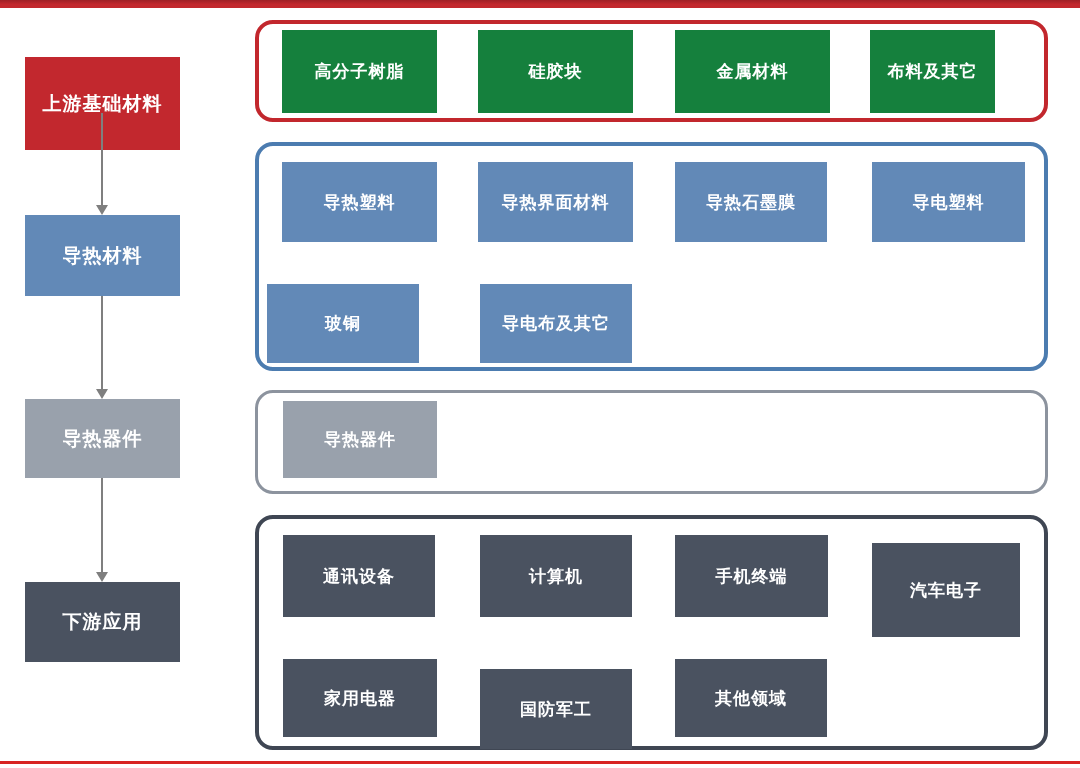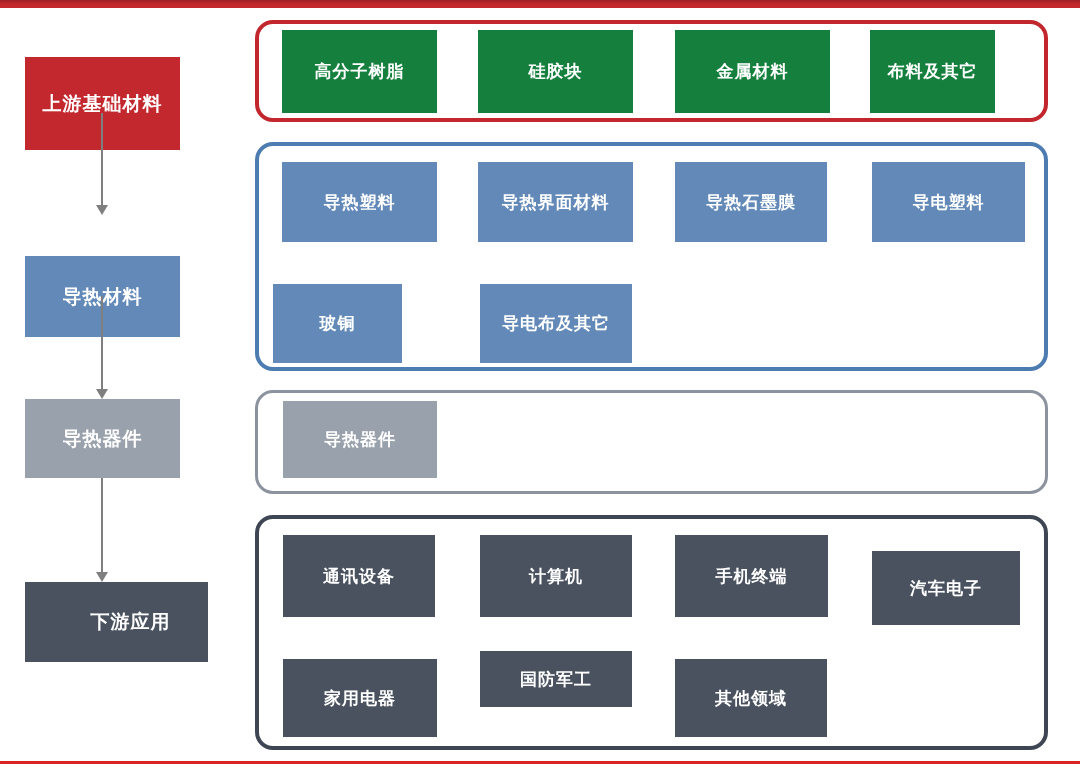--- a/index.html
+++ b/index.html
@@ -10,23 +10,23 @@
   .bar{position:absolute;left:0;width:1080px;}
   .bar.top{top:0;height:8px;background:linear-gradient(#9e2026,#c2282e 55%);}
   .bar.bottom{top:761px;height:3px;background:#d82422;}
 
   
   .stage{
     position:absolute;left:25px;width:155px;display:flex;align-items:center;justify-content:center;
     color:#fff;font-weight:bold;font-size:19px;letter-spacing:1px;text-align:center;
   }
   .stage.s1{top:30px;height:93px;background:#c2282e;margin-top:27px;}
-  .stage.s2{top:215px;height:81px;background:#6289b7;margin-top:41px;}
+  .stage.s2{top:215px;height:81px;background:#6289b7;}
   .stage.s3{top:399px;height:79px;background:#99a1ac;}
-  .stage.s4{top:582px;height:80px;background:#4a5260;padding-left:28px;}
+  .stage.s4{top:582px;height:80px;background:#4a5260;}
 
   .arrow{position:absolute;left:101px;width:2px;background:#7f7f7f;}
   .arrow::after{
     content:"";position:absolute;bottom:-10px;left:-5px;
     border-left:6px solid transparent;border-right:6px solid transparent;border-top:10px solid #7f7f7f;
   }
   .arrow.a1{top:113px;height:92px;}
   .arrow.a2{top:296px;height:93px;}
   .arrow.a3{top:478px;height:94px;}
 
@@ -67,31 +67,31 @@
     <div class="chip red" style="left:219px;top:6px;width:155px;height:83px">硅胶块</div>
     <div class="chip red" style="left:416px;top:6px;width:155px;height:83px">金属材料</div>
     <div class="chip red" style="left:611px;top:6px;width:125px;height:83px">布料及其它</div>
   </div>
 
   <div class="group materials">
     <div class="chip blue" style="left:23px;top:16px;width:155px;height:80px">导热塑料</div>
     <div class="chip blue" style="left:219px;top:16px;width:155px;height:80px">导热界面材料</div>
     <div class="chip blue" style="left:416px;top:16px;width:152px;height:80px">导热石墨膜</div>
     <div class="chip blue" style="left:613px;top:16px;width:153px;height:80px">导电塑料</div>
-    <div class="chip blue" style="left:14px;top:138px;width:129px;height:79px">玻铜</div>
+    <div class="chip blue" style="left:8px;top:138px;width:152px;height:79px">玻铜</div>
     <div class="chip blue" style="left:221px;top:138px;width:152px;height:79px">导电布及其它</div>
   </div>
 
   <div class="group devices">
     <div class="chip gray" style="left:25px;top:8px;width:154px;height:77px">导热器件</div>
   </div>
 
   <div class="group downstream">
     <div class="chip dark" style="left:24px;top:16px;width:152px;height:82px">通讯设备</div>
     <div class="chip dark" style="left:221px;top:16px;width:152px;height:82px">计算机</div>
     <div class="chip dark" style="left:416px;top:16px;width:153px;height:82px">手机终端</div>
-    <div class="chip dark" style="left:613px;top:32px;width:148px;height:74px">汽车电子</div>
+    <div class="chip dark" style="left:613px;top:24px;width:148px;height:94px">汽车电子</div>
     <div class="chip dark" style="left:24px;top:140px;width:154px;height:78px">家用电器</div>
-    <div class="chip dark" style="left:221px;top:132px;width:152px;height:56px">国防军工</div>
+    <div class="chip dark" style="left:221px;top:150px;width:152px;height:80px">国防军工</div>
     <div class="chip dark" style="left:416px;top:140px;width:152px;height:78px">其他领域</div>
   </div>
 
 </div>
 
 </body></html>

